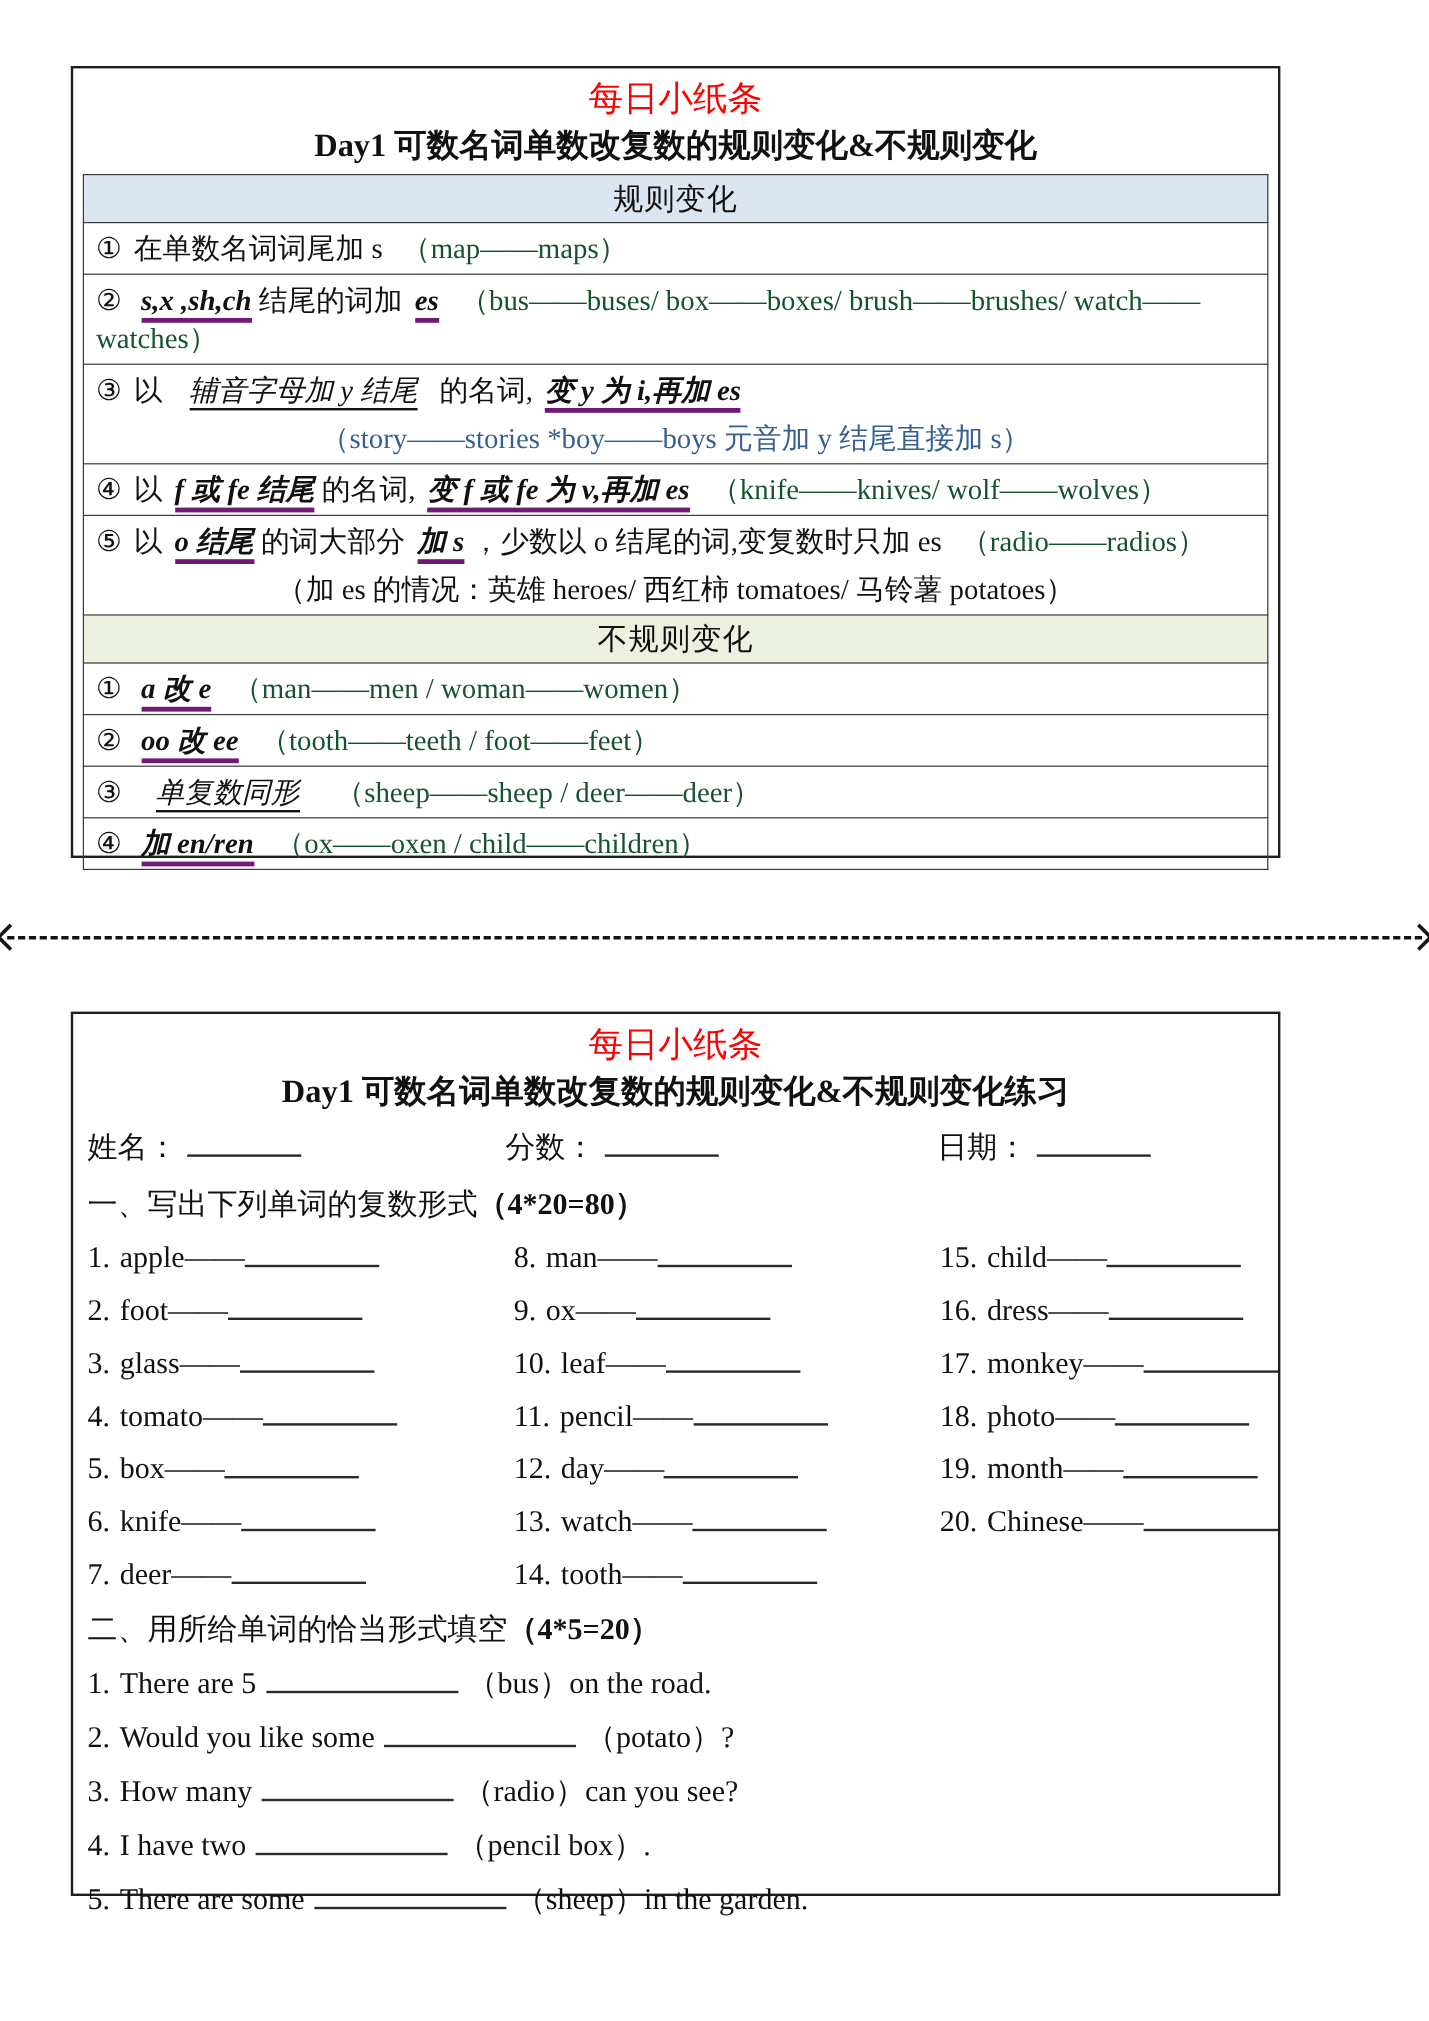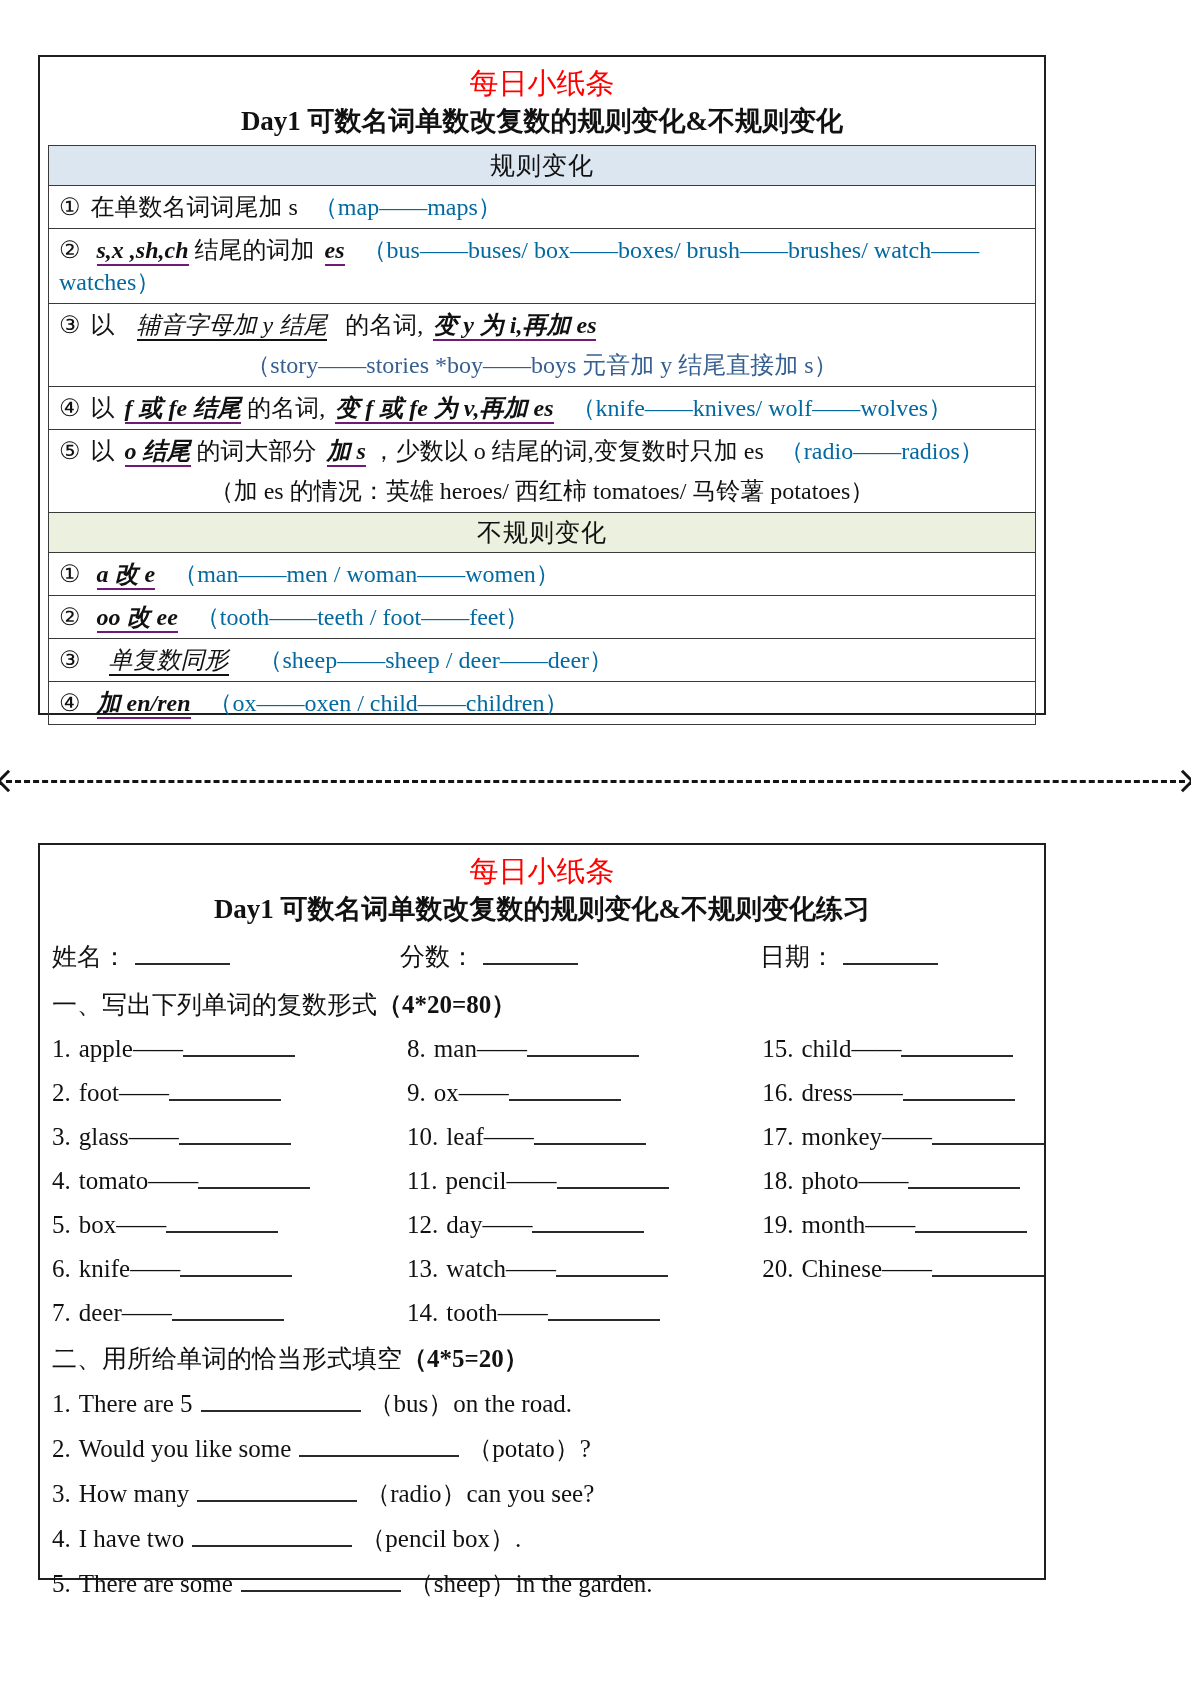--- a/index.html
+++ b/index.html
@@ -1,42 +1,42 @@
 <!DOCTYPE html>
 <html><head>
 <meta charset="utf-8">
 <style>
   html,body{margin:0;padding:0;}
   body{
     width:1191px;height:1684px;background:#ffffff;position:relative;
     font-family:"Liberation Serif","DejaVu Serif",serif;color:#111;
   }
   .card{
-    position:absolute;left:38px;width:1008px;background:#fff;
+    position:absolute;left:59px;width:1008px;background:#fff;
     border:2px solid #1f1f1f;box-sizing:border-box;
   }
   #card1{top:55px;height:660px;}
   #card2{top:843px;height:737px;}
 
   .card-title{color:#ff0000;text-align:center;font-size:29px;line-height:36px;margin-top:8px;}
   .card-subtitle{text-align:center;font-weight:bold;font-size:27px;line-height:40px;}
 
   table.rule-table{border-collapse:collapse;width:calc(100% - 16px);margin:4px 8px 0 8px;border-radius:26px;}
   table.rule-table td{
     border:1px solid #3a3a3a;font-size:24px;padding:5px 10px;vertical-align:middle;
   }
   tr.sec-head td{text-align:center;font-size:25px;padding:3px 0;letter-spacing:1px;}
   tr.sec-head.blue td{background:#dce6f1;}
   tr.sec-head.green td{background:#ebf1de;margin-left:40px;}
 
   .num{margin-right:10px;}
   .seg{margin-right:4px;}
-  .biu{font-weight:bold;font-style:italic;border-bottom:2px solid #701a75;padding-bottom:1px;margin:0 6px;}
+  .biu{font-weight:bold;font-style:italic;border-bottom:4px solid #701a75;padding-bottom:1px;margin:0 6px;}
   .iu{font-style:italic;border-bottom:2px solid #111;padding-bottom:1px;margin:0 18px;}
-  .ex{color:#0369a1;margin-left:12px;}
+  .ex{color:#14532d;margin-left:12px;}
   .line2{margin-top:8px;text-align:center;}
   .line2.blue{color:#365f91;}
 
   
   .cutline{position:absolute;top:772px;left:0;width:1191px;height:18px;display:flex;align-items:center;}
   .cut-dash{flex:1;border-top:3px dashed #141414;height:0;}
   .chev{width:13px;height:13px;flex:0 0 auto;}
   .chev.left{border-left:3px solid #141414;border-bottom:3px solid #141414;transform:rotate(45deg);margin-right:-10px;}
   .chev.right{border-top:3px solid #141414;border-right:3px solid #141414;transform:rotate(45deg);margin-left:-10px;}
 

